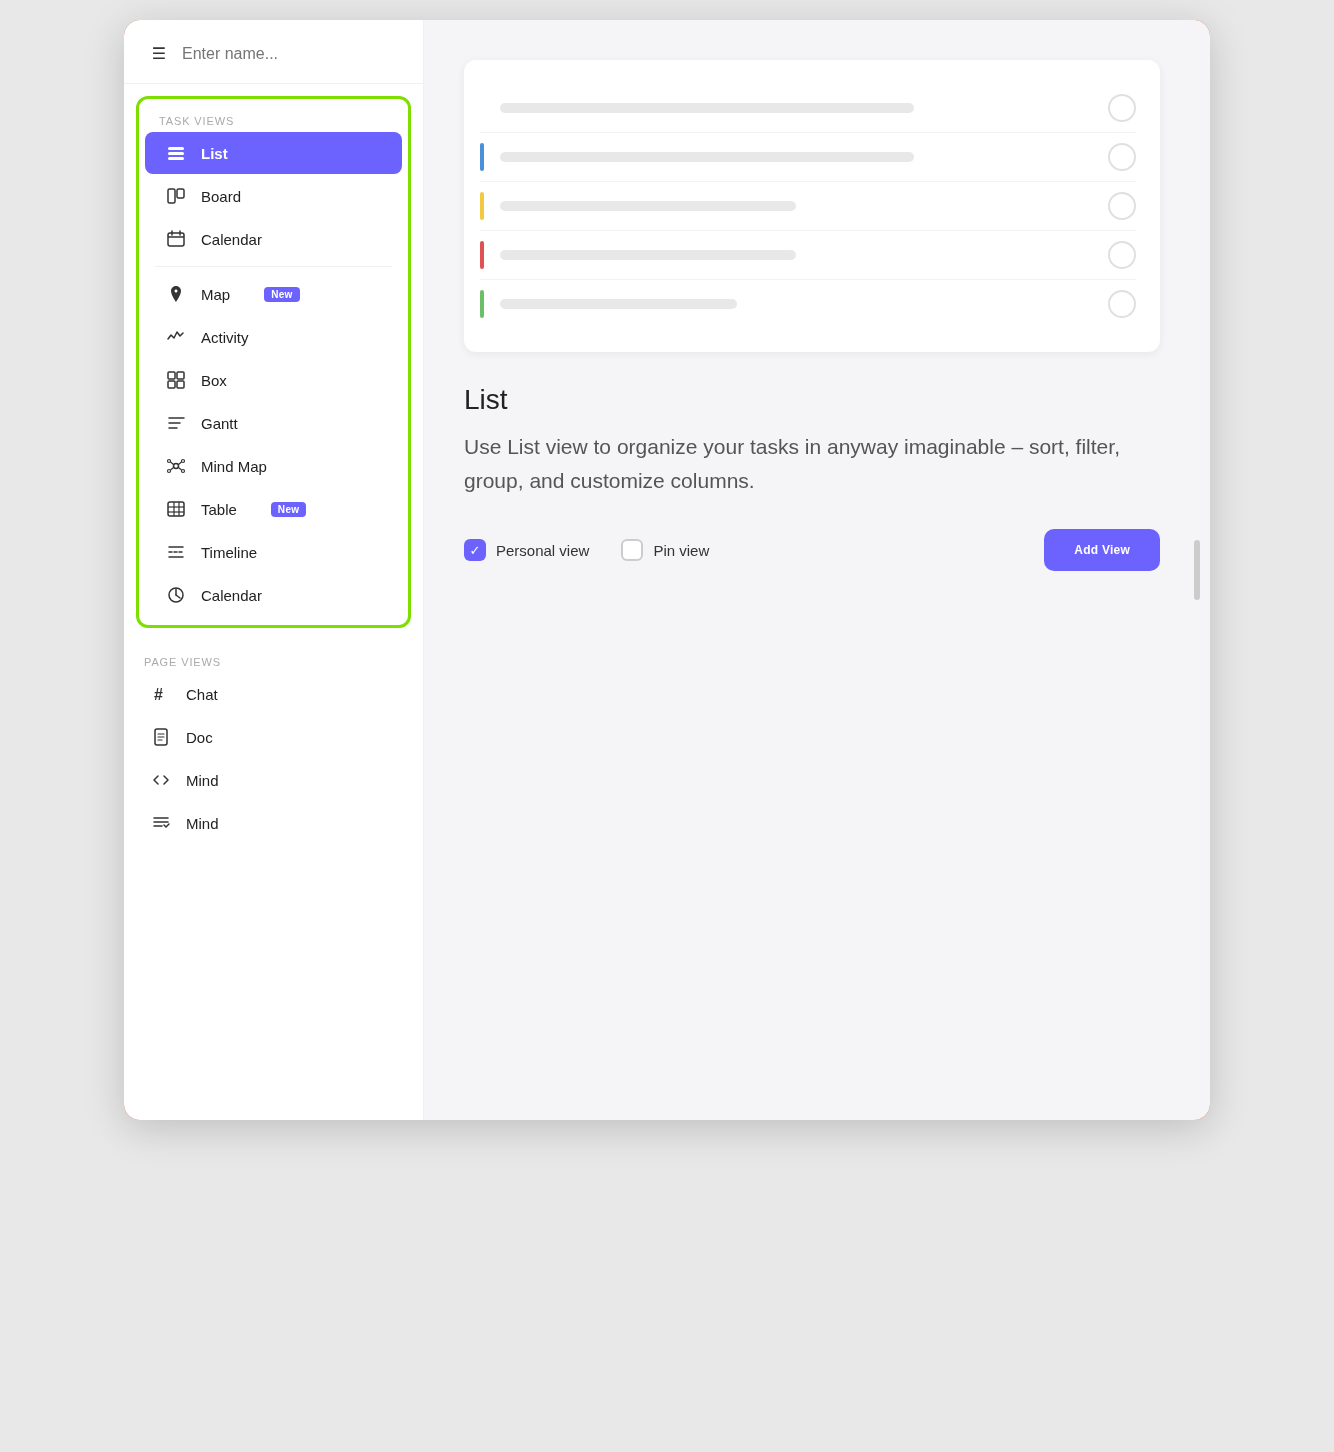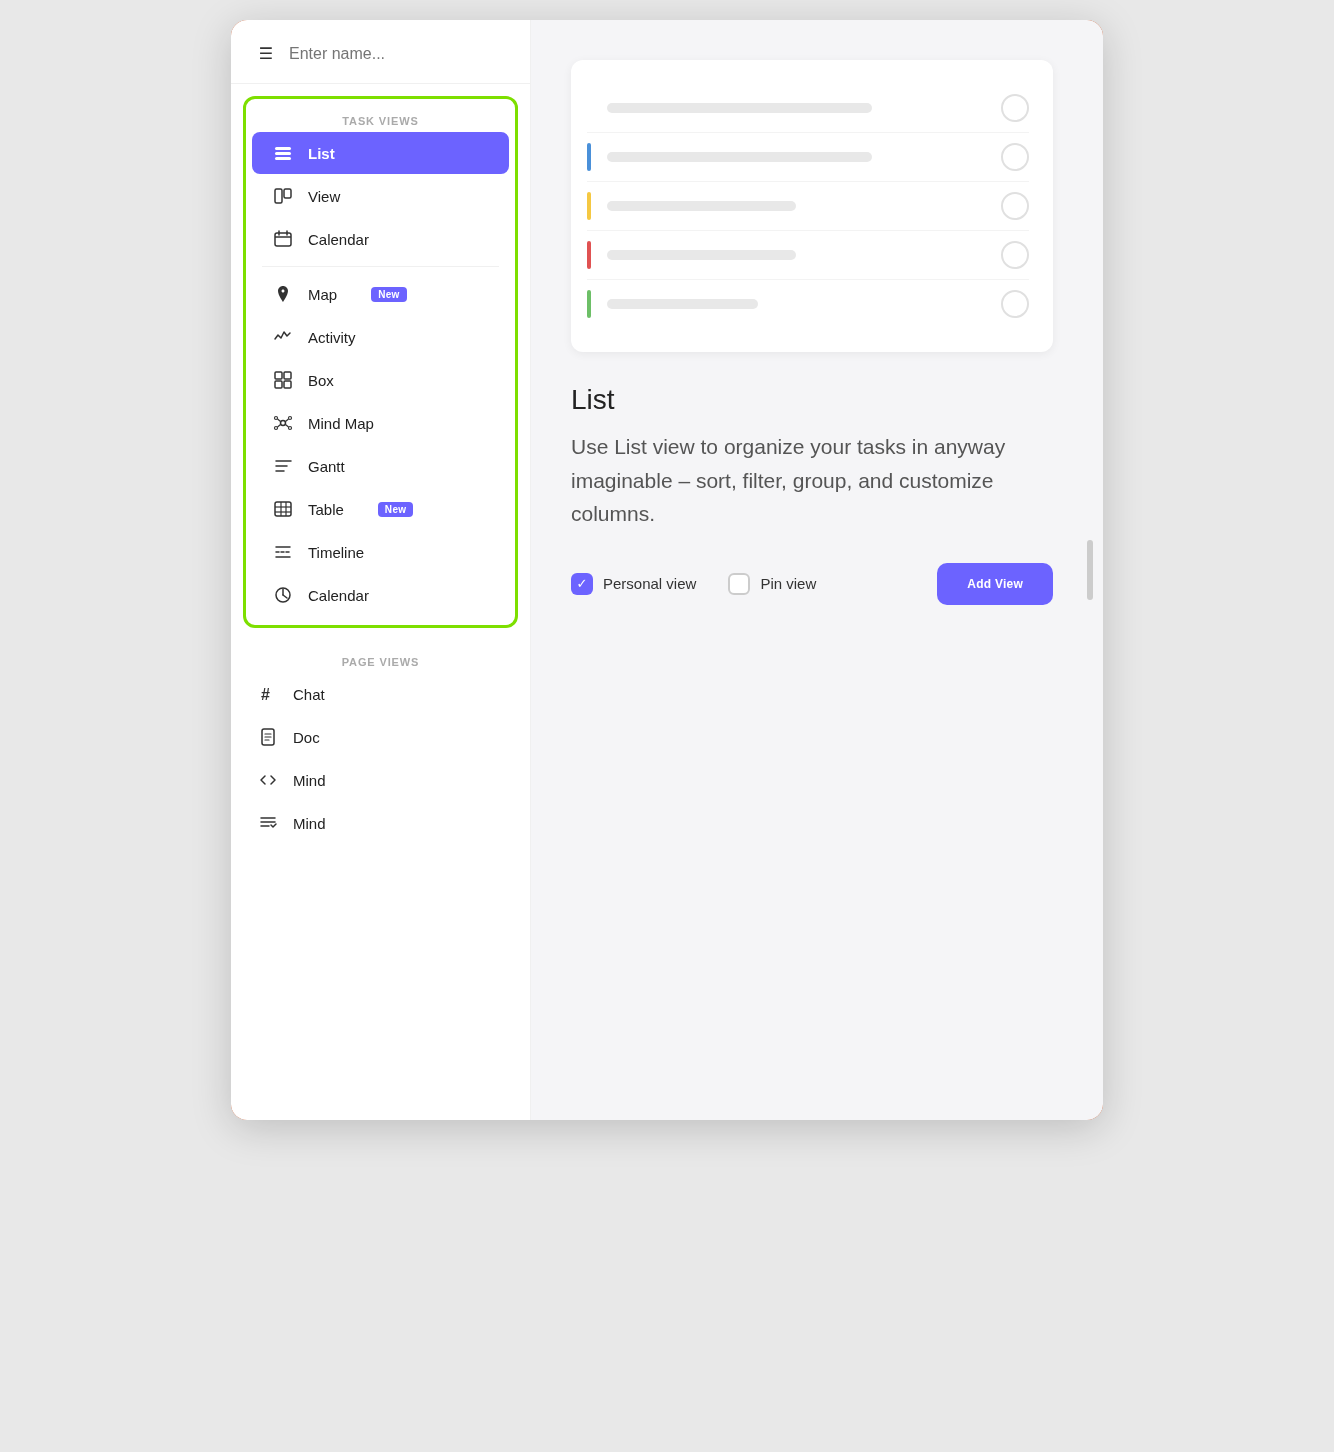--- a/index.html
+++ b/index.html
@@ -13,21 +13,21 @@
       min-height: 100vh;
       padding: 20px;
     }
 
     .modal-wrapper {
       display: flex;
       background: #c2410c;
       border-radius: 16px;
       box-shadow: 0 8px 40px rgba(0,0,0,0.18);
       overflow: hidden;
-      width: 872px;
+      width: 1086px;
       min-height: 1100px;
       position: relative;
     }
 
     
     .left-panel {
       width: 300px;
       min-width: 300px;
       background: #fff;
       padding: 0;
@@ -56,26 +56,25 @@
     .views-container {
       border: 3px solid #7ddf00;
       border-radius: 12px;
       margin: 12px;
       padding: 8px 0;
       flex: 0 0 auto;
     }
 
     .section-label {
       font-size: 11px;
-      font-weight: 700;
+      font-weight: 400;
       color: #aaa;
       letter-spacing: 0.08em;
       padding: 8px 20px 4px 20px;
       text-transform: uppercase;
-      text-align: center;
     }
 
     .view-item {
       display: flex;
       align-items: center;
       gap: 14px;
       padding: 11px 20px;
       cursor: pointer;
       border-radius: 8px;
       margin: 1px 6px;
@@ -296,21 +295,21 @@
         <span class="view-label">List</span>
       </div>
 
       <div class="view-item">
         <span class="view-icon">
           <svg width="20" height="20" viewBox="0 0 20 20" fill="none">
             <rect x="2" y="3" width="7" height="14" rx="1.5" stroke="#333" stroke-width="1.5" fill="none"></rect>
             <rect x="11" y="3" width="7" height="9" rx="1.5" stroke="#333" stroke-width="1.5" fill="none"></rect>
           </svg>
         </span>
-        <span class="view-label">View</span>
+        <span class="view-label">Board</span>
       </div>
 
       <div class="view-item">
         <span class="view-icon">
           <svg width="20" height="20" viewBox="0 0 20 20" fill="none">
             <rect x="2" y="4" width="16" height="13" rx="2" stroke="#333" stroke-width="1.5" fill="none"></rect>
             <line x1="2" y1="8" x2="18" y2="8" stroke="#333" stroke-width="1.5"></line>
             <line x1="6" y1="2" x2="6" y2="6" stroke="#333" stroke-width="1.5" stroke-linecap="round"></line>
             <line x1="14" y1="2" x2="14" y2="6" stroke="#333" stroke-width="1.5" stroke-linecap="round"></line>
           </svg>
@@ -342,20 +341,31 @@
       <div class="view-item">
         <span class="view-icon">
           <svg width="20" height="20" viewBox="0 0 20 20" fill="none">
             <rect x="2" y="2" width="7" height="7" rx="1" stroke="#333" stroke-width="1.5" fill="none"></rect>
             <rect x="11" y="2" width="7" height="7" rx="1" stroke="#333" stroke-width="1.5" fill="none"></rect>
             <rect x="2" y="11" width="7" height="7" rx="1" stroke="#333" stroke-width="1.5" fill="none"></rect>
             <rect x="11" y="11" width="7" height="7" rx="1" stroke="#333" stroke-width="1.5" fill="none"></rect>
           </svg>
         </span>
         <span class="view-label">Box</span>
+      </div>
+
+      <div class="view-item">
+        <span class="view-icon">
+          <svg width="20" height="20" viewBox="0 0 20 20" fill="none">
+            <line x1="3" y1="5" x2="18" y2="5" stroke="#333" stroke-width="1.5" stroke-linecap="round"></line>
+            <line x1="3" y1="10" x2="14" y2="10" stroke="#333" stroke-width="1.5" stroke-linecap="round"></line>
+            <line x1="3" y1="15" x2="11" y2="15" stroke="#333" stroke-width="1.5" stroke-linecap="round"></line>
+          </svg>
+        </span>
+        <span class="view-label">Gantt</span>
       </div>
 
       <div class="view-item">
         <span class="view-icon">
           <svg width="20" height="20" viewBox="0 0 20 20" fill="none">
             <circle cx="10" cy="10" r="2.5" stroke="#333" stroke-width="1.5" fill="none"></circle>
             <circle cx="3" cy="5" r="1.5" stroke="#333" stroke-width="1.2" fill="none"></circle>
             <circle cx="17" cy="5" r="1.5" stroke="#333" stroke-width="1.2" fill="none"></circle>
             <circle cx="3" cy="15" r="1.5" stroke="#333" stroke-width="1.2" fill="none"></circle>
             <circle cx="17" cy="15" r="1.5" stroke="#333" stroke-width="1.2" fill="none"></circle>
@@ -364,31 +374,20 @@
             <line x1="7.5" y1="11.5" x2="4.5" y2="14" stroke="#333" stroke-width="1.2"></line>
             <line x1="12.5" y1="11.5" x2="15.5" y2="14" stroke="#333" stroke-width="1.2"></line>
           </svg>
         </span>
         <span class="view-label">Mind Map</span>
       </div>
 
       <div class="view-item">
         <span class="view-icon">
           <svg width="20" height="20" viewBox="0 0 20 20" fill="none">
-            <line x1="3" y1="5" x2="18" y2="5" stroke="#333" stroke-width="1.5" stroke-linecap="round"></line>
-            <line x1="3" y1="10" x2="14" y2="10" stroke="#333" stroke-width="1.5" stroke-linecap="round"></line>
-            <line x1="3" y1="15" x2="11" y2="15" stroke="#333" stroke-width="1.5" stroke-linecap="round"></line>
-          </svg>
-        </span>
-        <span class="view-label">Gantt</span>
-      </div>
-
-      <div class="view-item">
-        <span class="view-icon">
-          <svg width="20" height="20" viewBox="0 0 20 20" fill="none">
             <rect x="2" y="3" width="16" height="14" rx="2" stroke="#333" stroke-width="1.5" fill="none"></rect>
             <line x1="2" y1="8" x2="18" y2="8" stroke="#333" stroke-width="1.2"></line>
             <line x1="2" y1="13" x2="18" y2="13" stroke="#333" stroke-width="1.2"></line>
             <line x1="8" y1="3" x2="8" y2="17" stroke="#333" stroke-width="1.2"></line>
             <line x1="13" y1="3" x2="13" y2="17" stroke="#333" stroke-width="1.2"></line>
           </svg>
         </span>
         <span class="view-label">Table</span>
         <span class="badge-new">New</span>
       </div>

